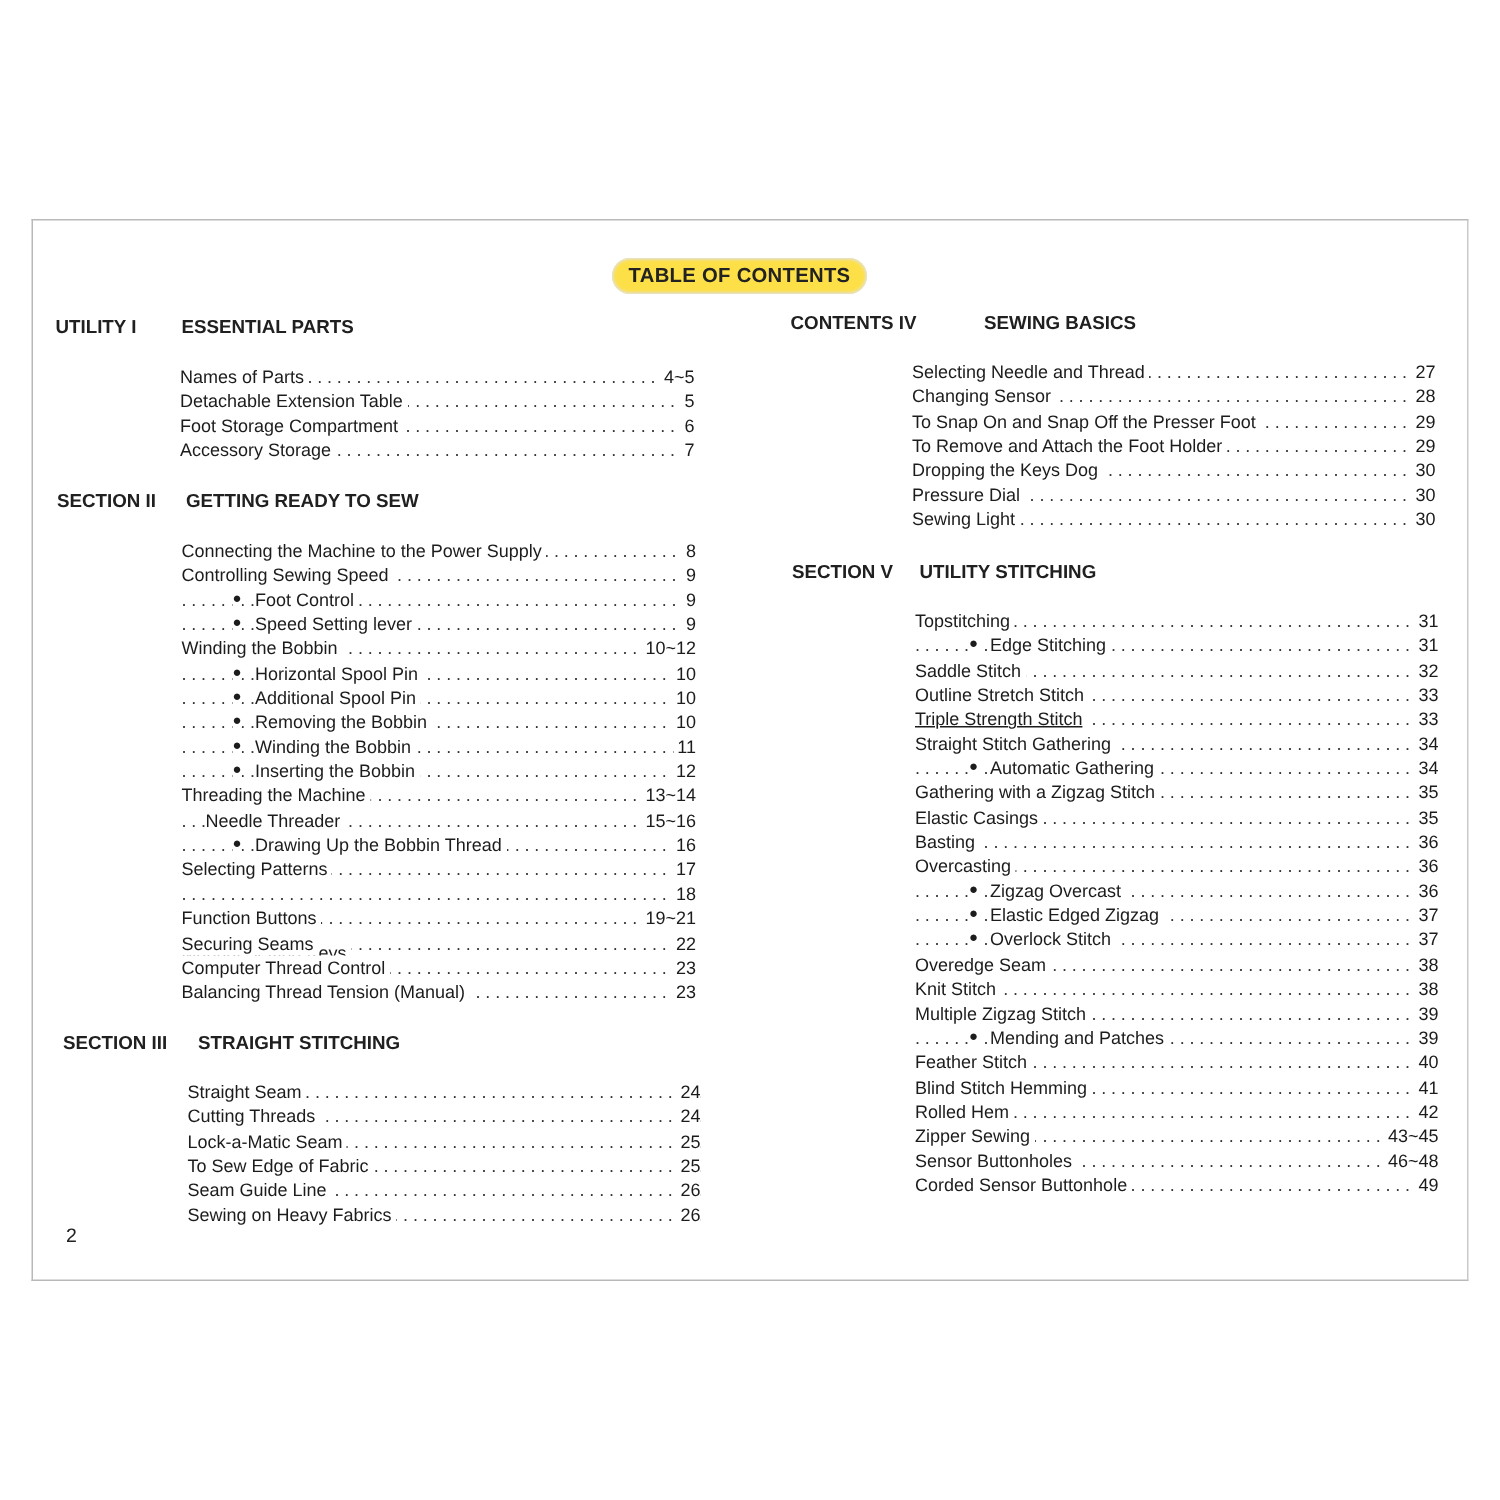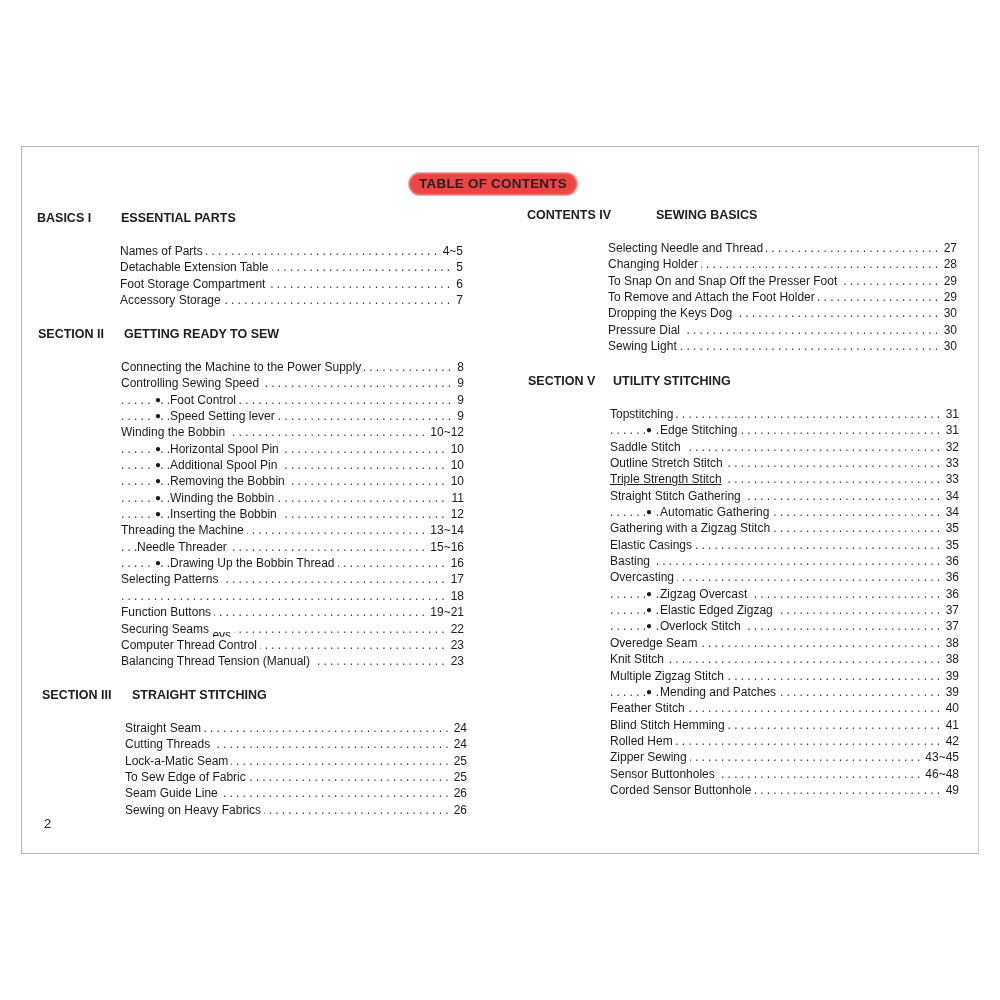--- a/index.html
+++ b/index.html
@@ -1,21 +1,21 @@
 <!DOCTYPE html>
 <html><head>
 <meta charset="utf-8">
 <style>
   html, body { margin: 0; padding: 0; background: #ffffff; }
   body { width: 1000px; height: 1000px; position: relative; overflow: hidden;
          font-family: "Liberation Sans", "DejaVu Sans", sans-serif; color: #1c1c1c; }
   .page { position: absolute; left: 21px; top: 146px; width: 956px; height: 706px;
           border: 1px solid #b9b9b9; border-right-color: #c9c9c9; background: #fff; }
   .title { position: absolute; left: 408px; top: 172px; width: 170px; height: 24px;
-           border-radius: 12px; background: #ef4444; box-shadow: 0 0 2px 1px #e2e2e2 inset;
+           border-radius: 12px; background: #fde047; box-shadow: 0 0 2px 1px #e2e2e2 inset;
            font-size: 13.5px; font-weight: bold; letter-spacing: 0.2px; text-align: center;
            line-height: 24px; color: #222; }
   .sec-head { position: absolute; font-size: 12.5px; font-weight: bold; white-space: nowrap; color: #202020; }
   .sec-label { position: absolute; left: 0; top: 0; }
   .sec-title { position: absolute; top: 0; }
   .entries { position: absolute; }
   .entry { position: relative; height: 16.35px; font-size: 12px; line-height: 16px; white-space: nowrap; }
   .entry .lbl { position: absolute; top: 0; background: #fff; padding-right: 3px; z-index: 2; }
   .entry .dots { position: absolute; top: 0; left: 0; right: 0; overflow: hidden; color: #333;
                  letter-spacing: 3.2px; z-index: 1; }
@@ -24,21 +24,21 @@
   .pagenum { position: absolute; left: 44px; top: 816px; font-size: 13px; color: #222; }
 </style>
 </head>
 <body>
 
 <div class="page"></div>
 
 <div class="title">TABLE OF CONTENTS</div>
 
 <div class="sec-head" style="left:37px; top:211px;">
-  <span class="sec-label">BASICS I</span>
+  <span class="sec-label">UTILITY I</span>
   <span class="sec-title" style="left:84px;">ESSENTIAL PARTS</span>
 </div>
 <div class="entries" style="left:120px; top:243px; width:343px;">
     <div class="entry">
       <span class="dots">................................................................................................</span>
       <span class="lbl" style="left: 0px;">Names of Parts</span>
       <span class="pg">4~5</span>
     </div>
     <div class="entry">
       <span class="dots">................................................................................................</span>
@@ -209,21 +209,21 @@
   <span class="sec-title" style="left:89px;margin-left:40px;">SEWING BASICS</span>
 </div>
 <div class="entries" style="left:608px; top:240px; width:349px;">
     <div class="entry">
       <span class="dots">................................................................................................</span>
       <span class="lbl" style="left: 0px;">Selecting Needle and Thread</span>
       <span class="pg">27</span>
     </div>
     <div class="entry">
       <span class="dots">................................................................................................</span>
-      <span class="lbl" style="left: 0px;">Changing Holder</span>
+      <span class="lbl" style="left: 0px;">Changing Sensor</span>
       <span class="pg">28</span>
     </div>
     <div class="entry">
       <span class="dots">................................................................................................</span>
       <span class="lbl" style="left: 0px;">To Snap On and Snap Off the Presser Foot</span>
       <span class="pg">29</span>
     </div>
     <div class="entry">
       <span class="dots">................................................................................................</span>
       <span class="lbl" style="left: 0px;">To Remove and Attach the Foot Holder</span>

